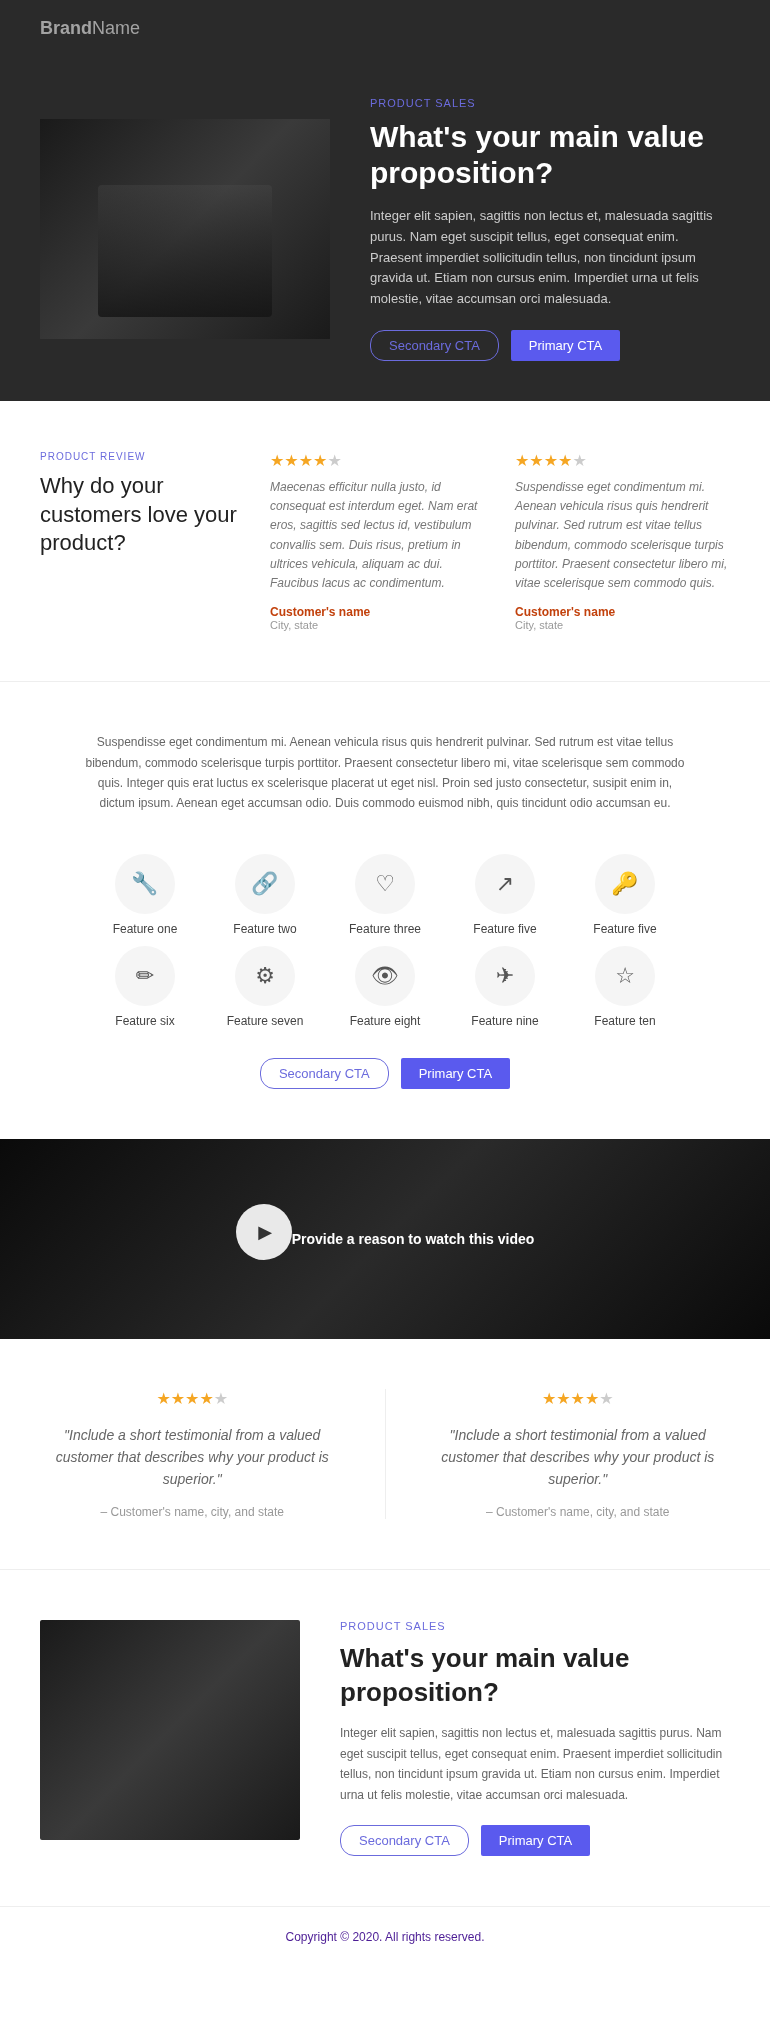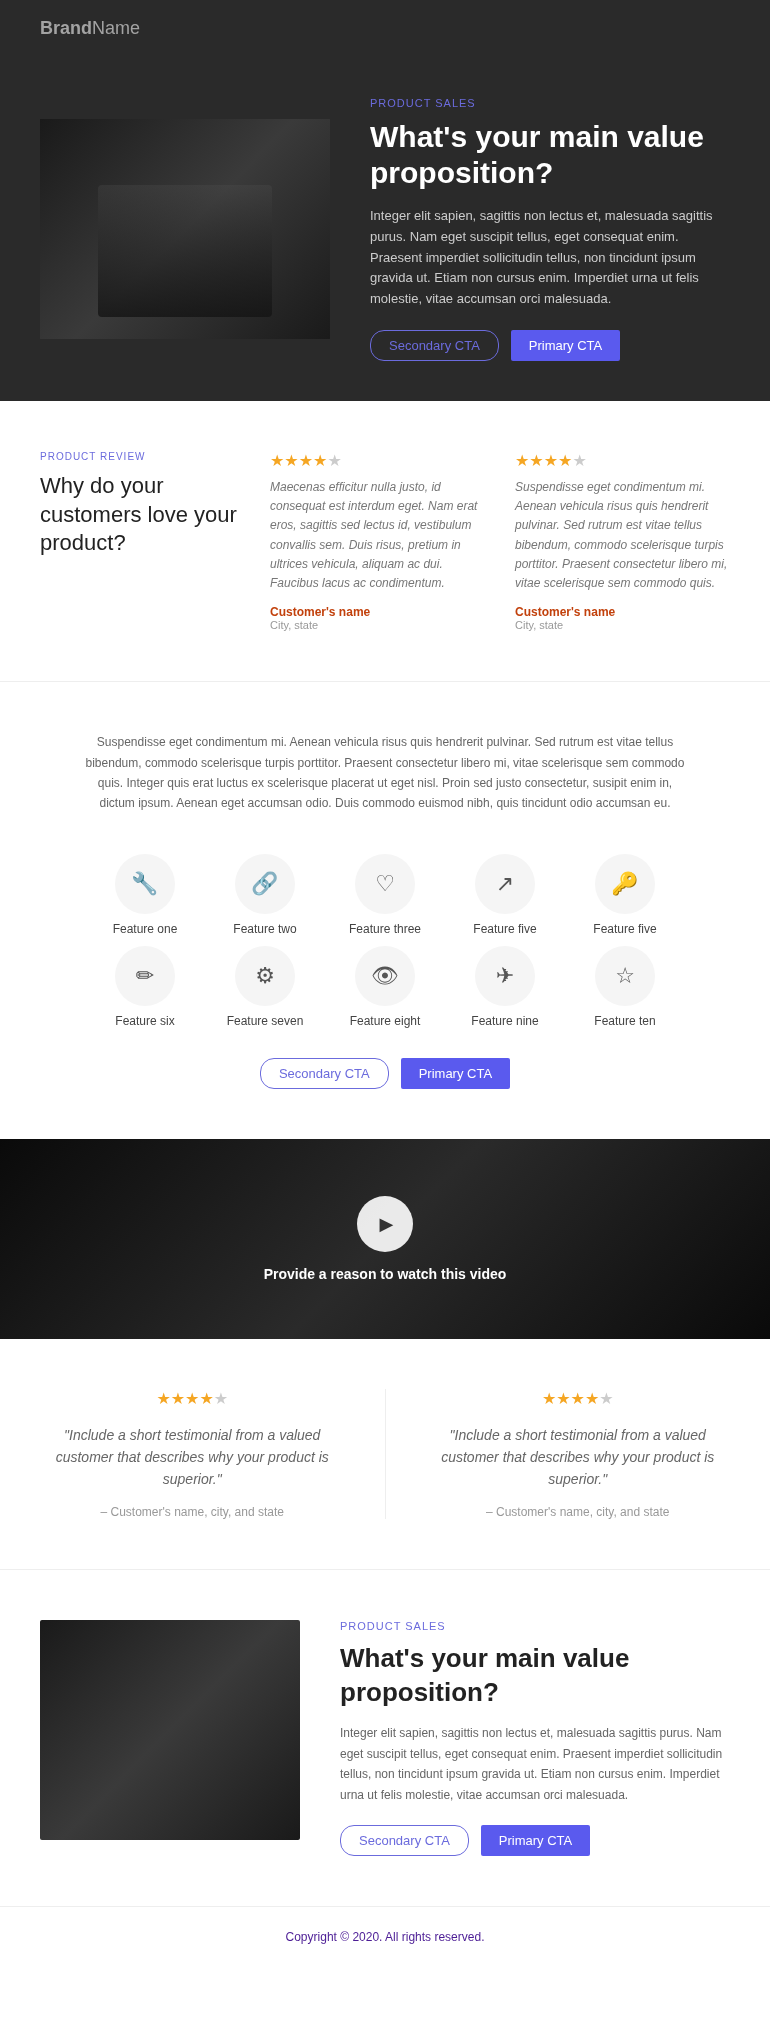--- a/index.html
+++ b/index.html
@@ -41,21 +41,21 @@
     .features-label { color: #6b6bdd; font-size: 11px; text-transform: uppercase; letter-spacing: 1px; margin-bottom: 8px; }
     .features-title { font-size: 26px; font-weight: bold; color: #222; margin-bottom: 16px; }
     .features-desc { font-size: 12px; color: #666; line-height: 1.7; max-width: 600px; margin: 0 auto 40px; }
     .features-grid { display: flex; justify-content: center; gap: 20px; flex-wrap: wrap; margin-bottom: 10px; }
     .feature-item { display: flex; flex-direction: column; align-items: center; width: 100px; }
     .feature-icon { width: 60px; height: 60px; border-radius: 50%; background: #f5f5f5; display: flex; align-items: center; justify-content: center; margin-bottom: 8px; font-size: 22px; color: #555; }
     .feature-label { font-size: 12px; color: #444; text-align: center; }
     .features-cta { display: flex; justify-content: center; gap: 12px; margin-top: 30px; }
 
     
-    .video-section { background: #1a1a1a; display: flex; align-items: center; justify-content: center; flex-direction: column; min-height: 200px; padding: 50px; position: relative; }
+    .video-section { background: #1a1a1a; display: flex; align-items: center; justify-content: center; min-height: 200px; padding: 50px; position: relative; }
     .video-bg { position: absolute; top: 0; left: 0; right: 0; bottom: 0; background: linear-gradient(135deg, #0a0a0a 0%, #2a2a2a 50%, #0a0a0a 100%); }
     .play-btn { width: 56px; height: 56px; border-radius: 50%; background: rgba(255,255,255,0.9); display: flex; align-items: center; justify-content: center; cursor: pointer; position: relative; z-index: 2; margin-bottom: 14px; }
     .play-btn::after { content: '▶'; font-size: 18px; color: #333; margin-left: 3px; }
     .video-caption { color: #fff; font-size: 14px; font-weight: bold; position: relative; z-index: 2; }
 
     
     .testimonials-section { background: #fff; padding: 50px 40px; display: flex; gap: 40px; }
     .testimonial-card { flex: 1; text-align: center; }
     .testimonial-stars { color: #f5a623; font-size: 16px; margin-bottom: 16px; }
     .testimonial-text { font-size: 14px; color: #666; line-height: 1.6; font-style: italic; margin-bottom: 14px; }

